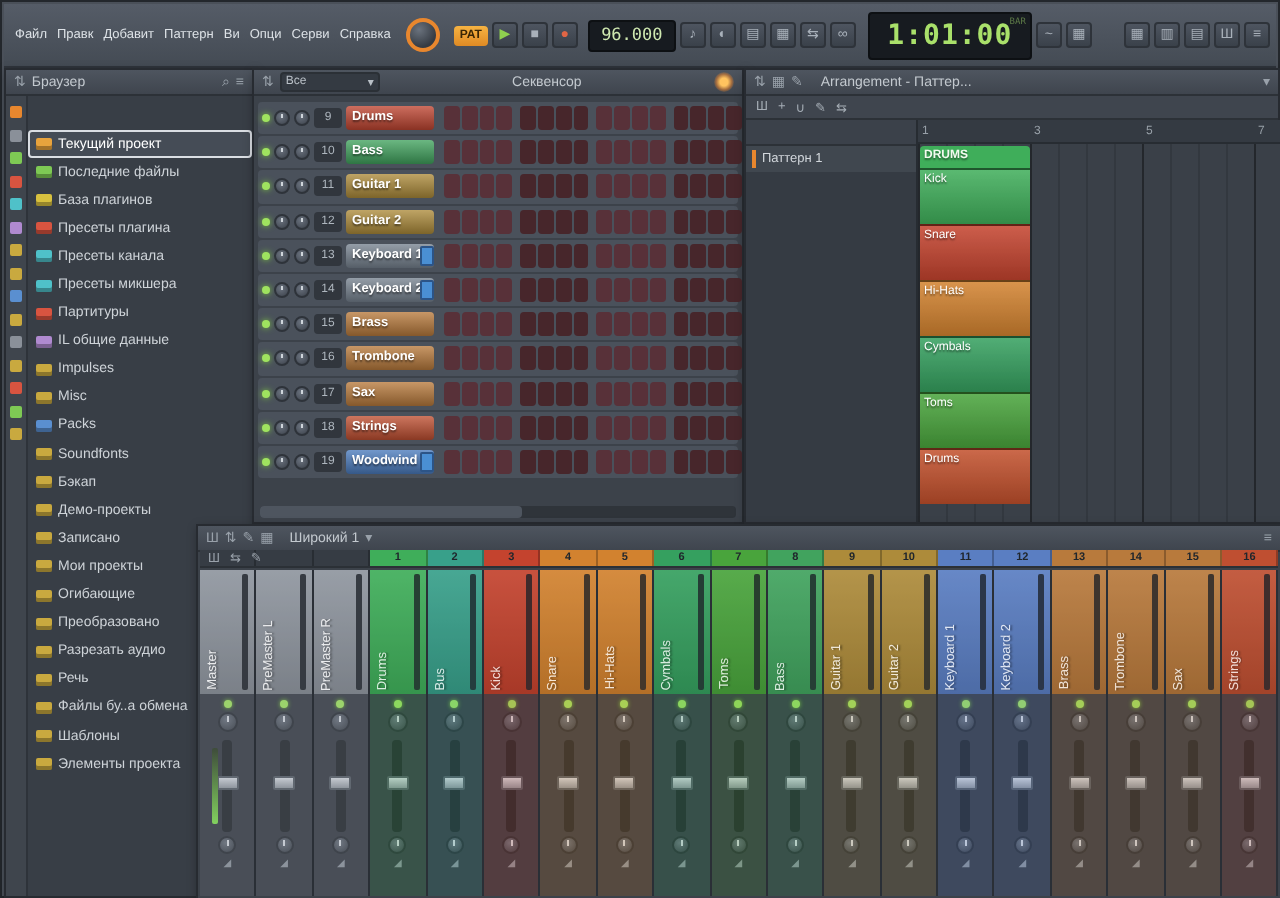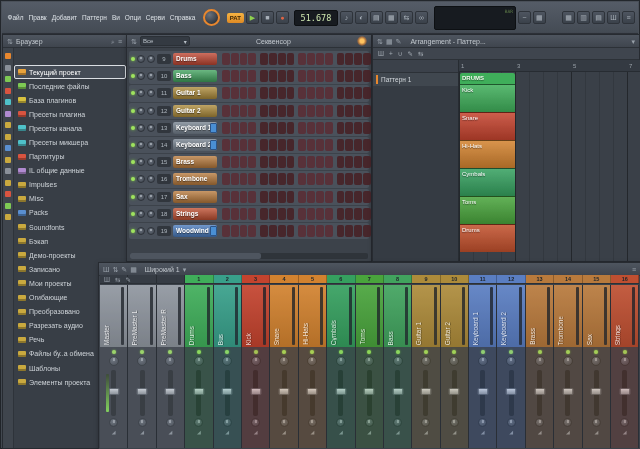--- a/index.html
+++ b/index.html
@@ -113,28 +113,29 @@
         <span class="menu-item">Ви</span>
         <span class="menu-item">Опци</span>
         <span class="menu-item">Серви</span>
         <span class="menu-item">Справка</span>
       </div>
     <span class="fl-knob"></span>
     <span class="pat-badge">PAT</span>
     <span class="tbtn play">▶</span>
     <span class="tbtn">■</span>
     <span class="tbtn rec">●</span>
-    <span id="tempo" class="lcd">51.678</span>
+    <span id="tempo" class="lcd">96.000</span>
     <span class="tbtn">♪</span>
     <span class="tbtn">◐</span>
     <span class="tbtn">▤</span>
     <span class="tbtn">▦</span>
     <span class="tbtn">⇆</span>
     <span class="tbtn">∞</span>
     <div id="timebox" class="lcd">
+      <div id="time">1:01:00</div>
       <span id="time-unit">BAR</span>
     </div>
     <span class="tbtn">~</span>
     <span class="tbtn">▦</span>
     <span class="tspacer"></span>
     <span class="tbtn">▦</span>
     <span class="tbtn">▥</span>
     <span class="tbtn">▤</span>
     <span class="tbtn">Ш</span>
     <span class="tbtn">≡</span>

